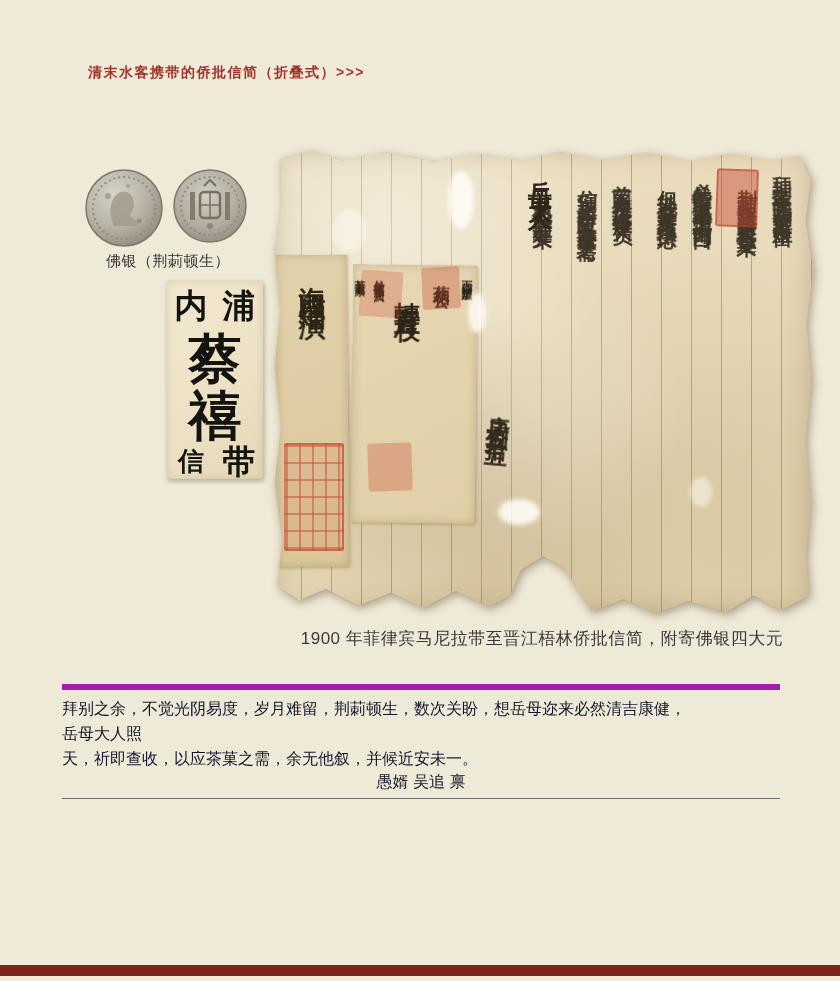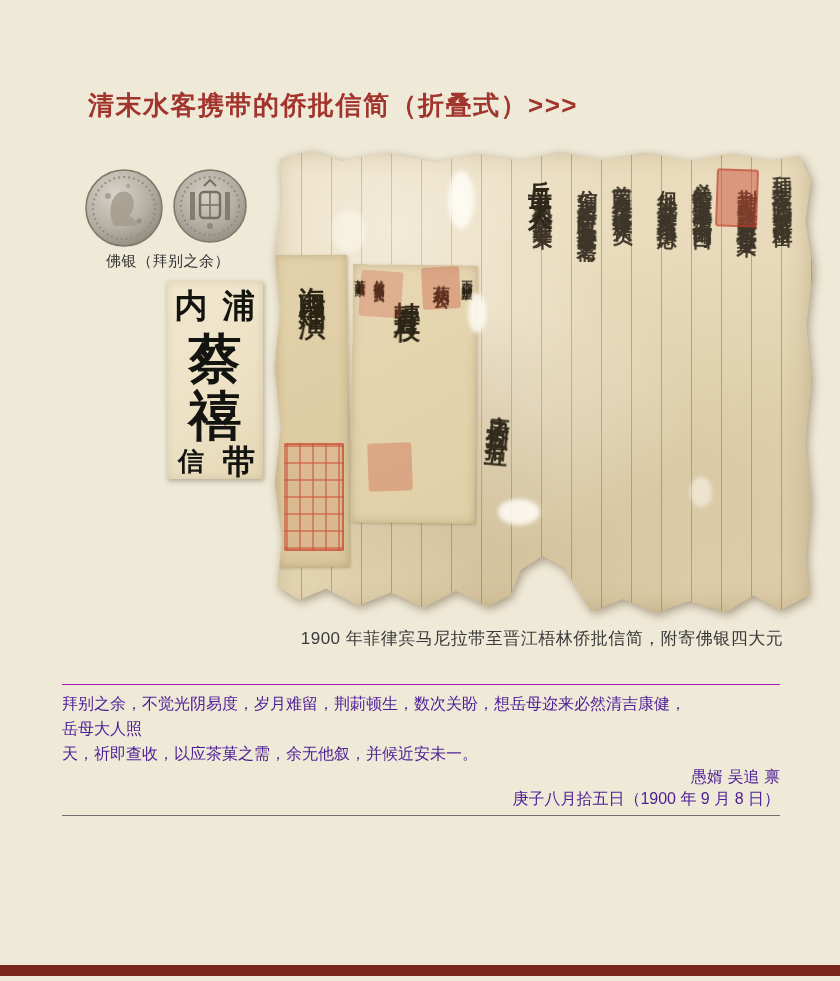--- a/index.html
+++ b/index.html
@@ -4,23 +4,22 @@
 <style>
   html,body{margin:0;padding:0;}
   .page{
     position:relative; width:840px; height:981px; overflow:hidden;
     background:#efe9d7;
     font-family:"Liberation Sans", sans-serif;
   }
   
   .title{
     position:absolute; left:88px; top:64px;
-    font-size:26px; font-weight:700; letter-spacing:1.5px;
+    font-size:14px; font-weight:700; letter-spacing:1.5px;
     color:#a1342c;
-    margin-top:24px;
   }
   
   .coins{position:absolute; left:84px; top:166px; width:168px; height:84px;}
   .coins-caption{
     position:absolute; left:78px; top:252px; width:180px;
     text-align:center; font-size:15px; color:#343434; letter-spacing:.5px;
   }
   
   .mail-label{
     position:absolute; left:167px; top:281px; width:96px; height:198px;
@@ -130,24 +129,24 @@
   
   .patch{position:absolute; background:rgba(255,253,246,.85); border-radius:50%; filter:blur(2px);}
   
   .fig-caption{
     position:absolute; left:240px; top:627px; width:604px; text-align:center;
     font-size:17px; color:#3a3a3a; letter-spacing:.5px;
   }
   
   .transcription{
     position:absolute; left:62px; top:684px; width:718px;
-    border-top:1px solid #a21caf; border-bottom:1px solid #6f6f6f;
-    padding:6px 0 5px; font-size:16px; line-height:25px; color:#4c1d95;
-  }
-  .t-right{text-align:right; line-height:22px;}
+    border-top:6px solid #a21caf; border-bottom:1px solid #6f6f6f;
+    padding:6px 0 5px; font-size:16px; line-height:25px; color:#0f172a;
+  }
+  .t-right{text-align:center; line-height:22px;}
   
   .footer-bar{position:absolute; left:0; top:965px; width:840px; height:11px; background:#7b241e;}
 </style>
 </head>
 <body>
 
 <div class="page">
 
   <div class="title">清末水客携带的侨批信简（折叠式）&gt;&gt;&gt;</div>
 
@@ -177,21 +176,21 @@
       <circle cx="126" cy="40" r="29" fill="none" stroke="#938c7e" stroke-width="2" stroke-dasharray="2 3"></circle>
       <rect x="116" y="26" width="20" height="26" rx="4" fill="none" stroke="#776f60" stroke-width="2.5"></rect>
       <line x1="126" y1="26" x2="126" y2="52" stroke="#776f60" stroke-width="1.5"></line>
       <line x1="116" y1="39" x2="136" y2="39" stroke="#776f60" stroke-width="1.5"></line>
       <rect x="106" y="26" width="5" height="28" fill="#847c6d"></rect>
       <rect x="141" y="26" width="5" height="28" fill="#847c6d"></rect>
       <path d="M120 20 L126 14 L132 20" fill="none" stroke="#776f60" stroke-width="2"></path>
       <circle cx="126" cy="60" r="3" fill="#776f60" opacity=".6"></circle>
     </g>
   </svg>
-  <div class="coins-caption">佛银（拜别之余）</div>
+  <div class="coins-caption">佛银（荆莿顿生）</div>
 
   <div class="mail-label">
     <span class="ml-small">内</span>
     <span class="ml-small">浦</span>
     <span class="ml-big">蔡</span>
     <span class="ml-big">禧</span>
     <span class="ml-tiny">信</span>
     <span class="ml-small">带</span>
   </div>
 
@@ -239,17 +238,16 @@
     </div>
   </div>
 
   <div class="fig-caption">1900 年菲律宾马尼拉带至晋江梧林侨批信简，附寄佛银四大元</div>
 
   <div class="transcription">
     <div>拜别之余，不觉光阴易度，岁月难留，荆莿顿生，数次关盼，想岳母迩来必然清吉康健，</div>
     <div>岳母大人照</div>
     <div>天，祈即查收，以应茶菓之需，余无他叙，并候近安未一。</div>
     <div class="t-right">愚婿 吴追 禀</div>
-    <div class="t-right">庚子八月拾五日（1900 年 9 月 8 日）</div>
   </div>
 
   <div class="footer-bar"></div>
 </div>
 
 </body></html>

